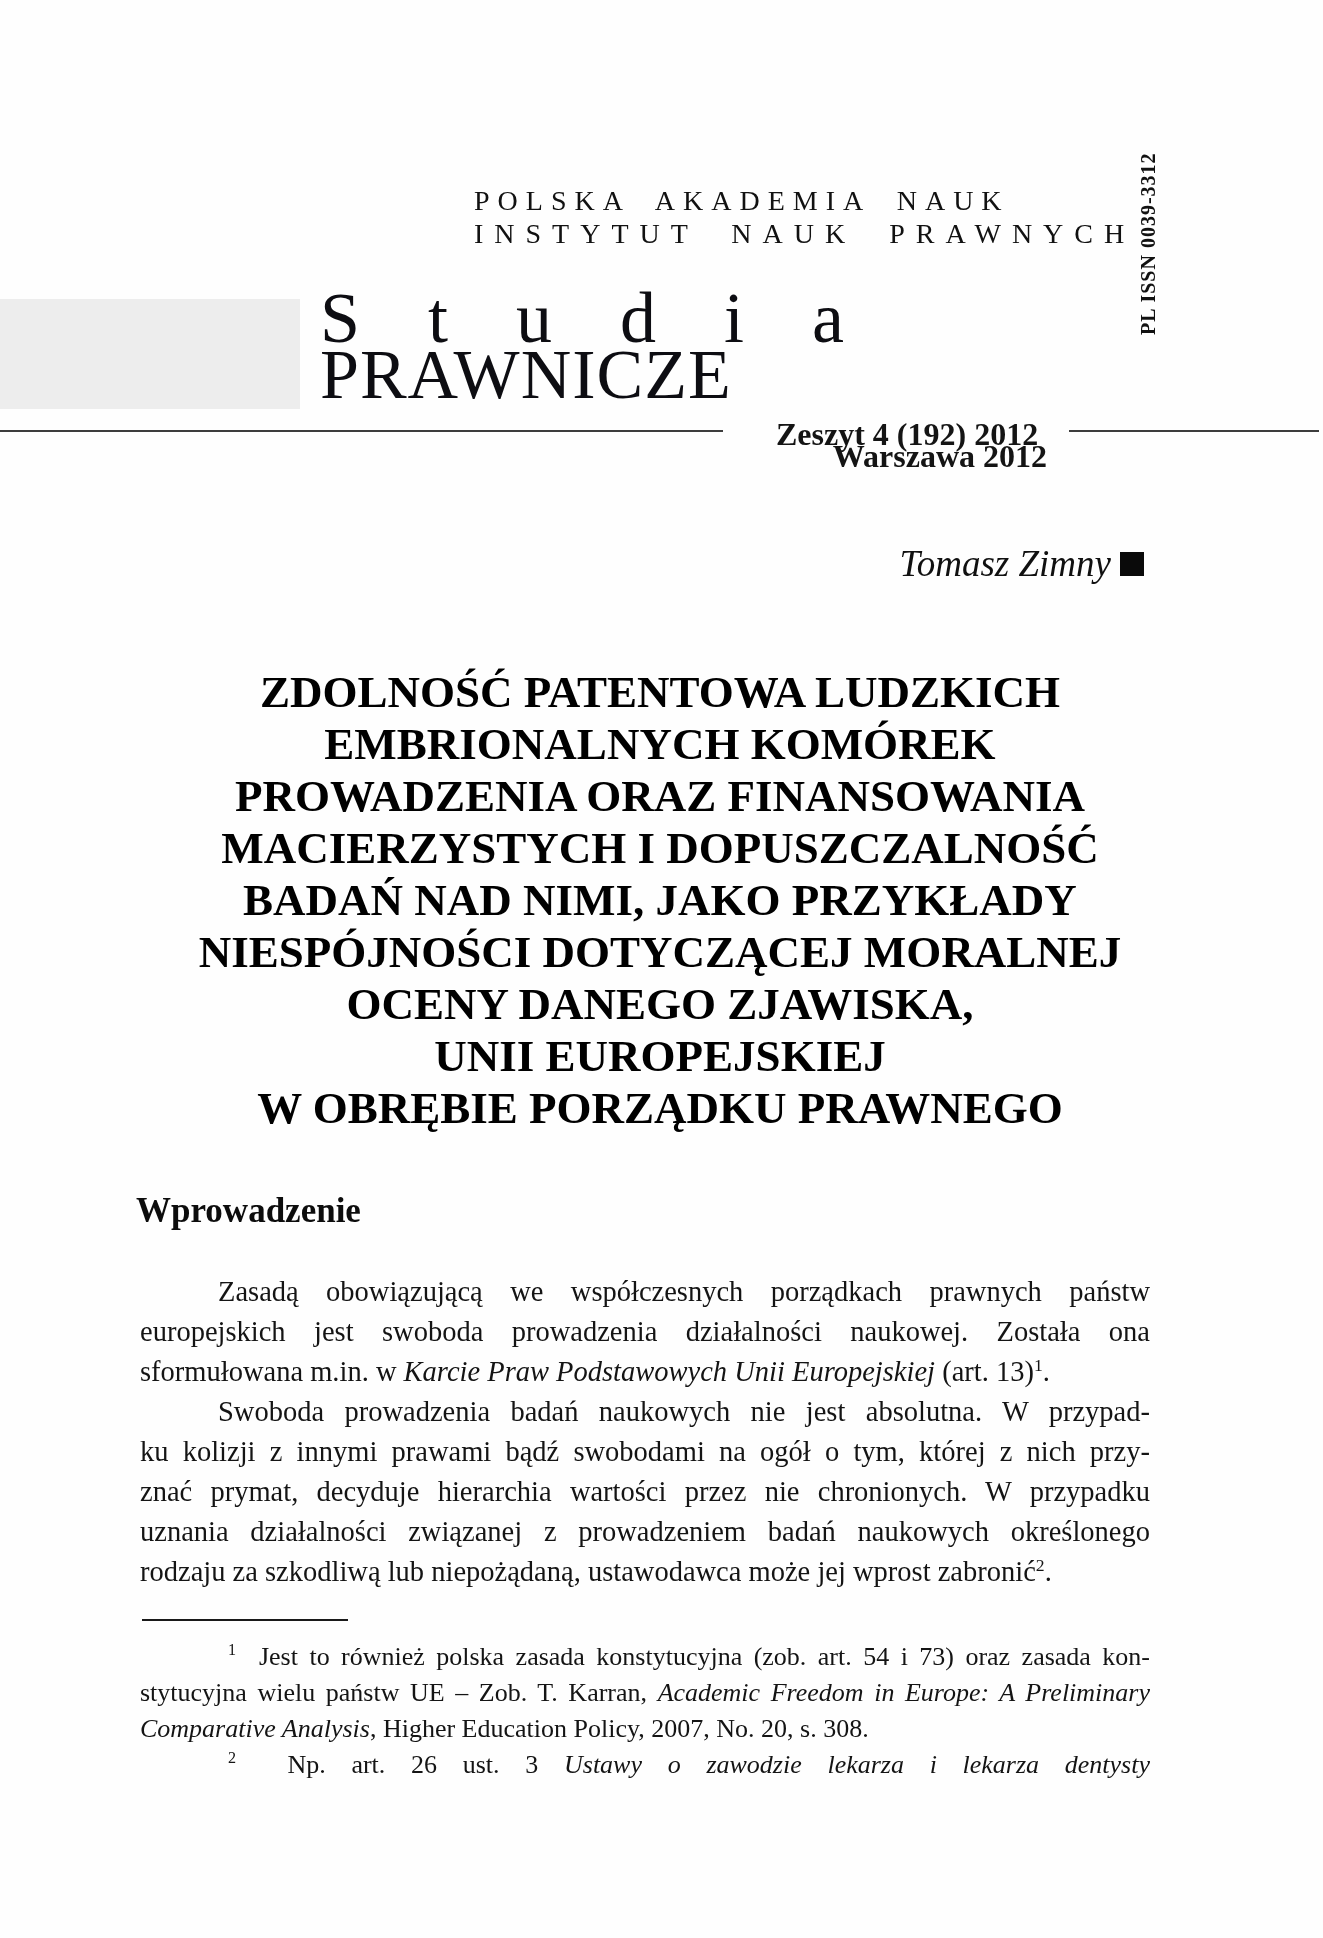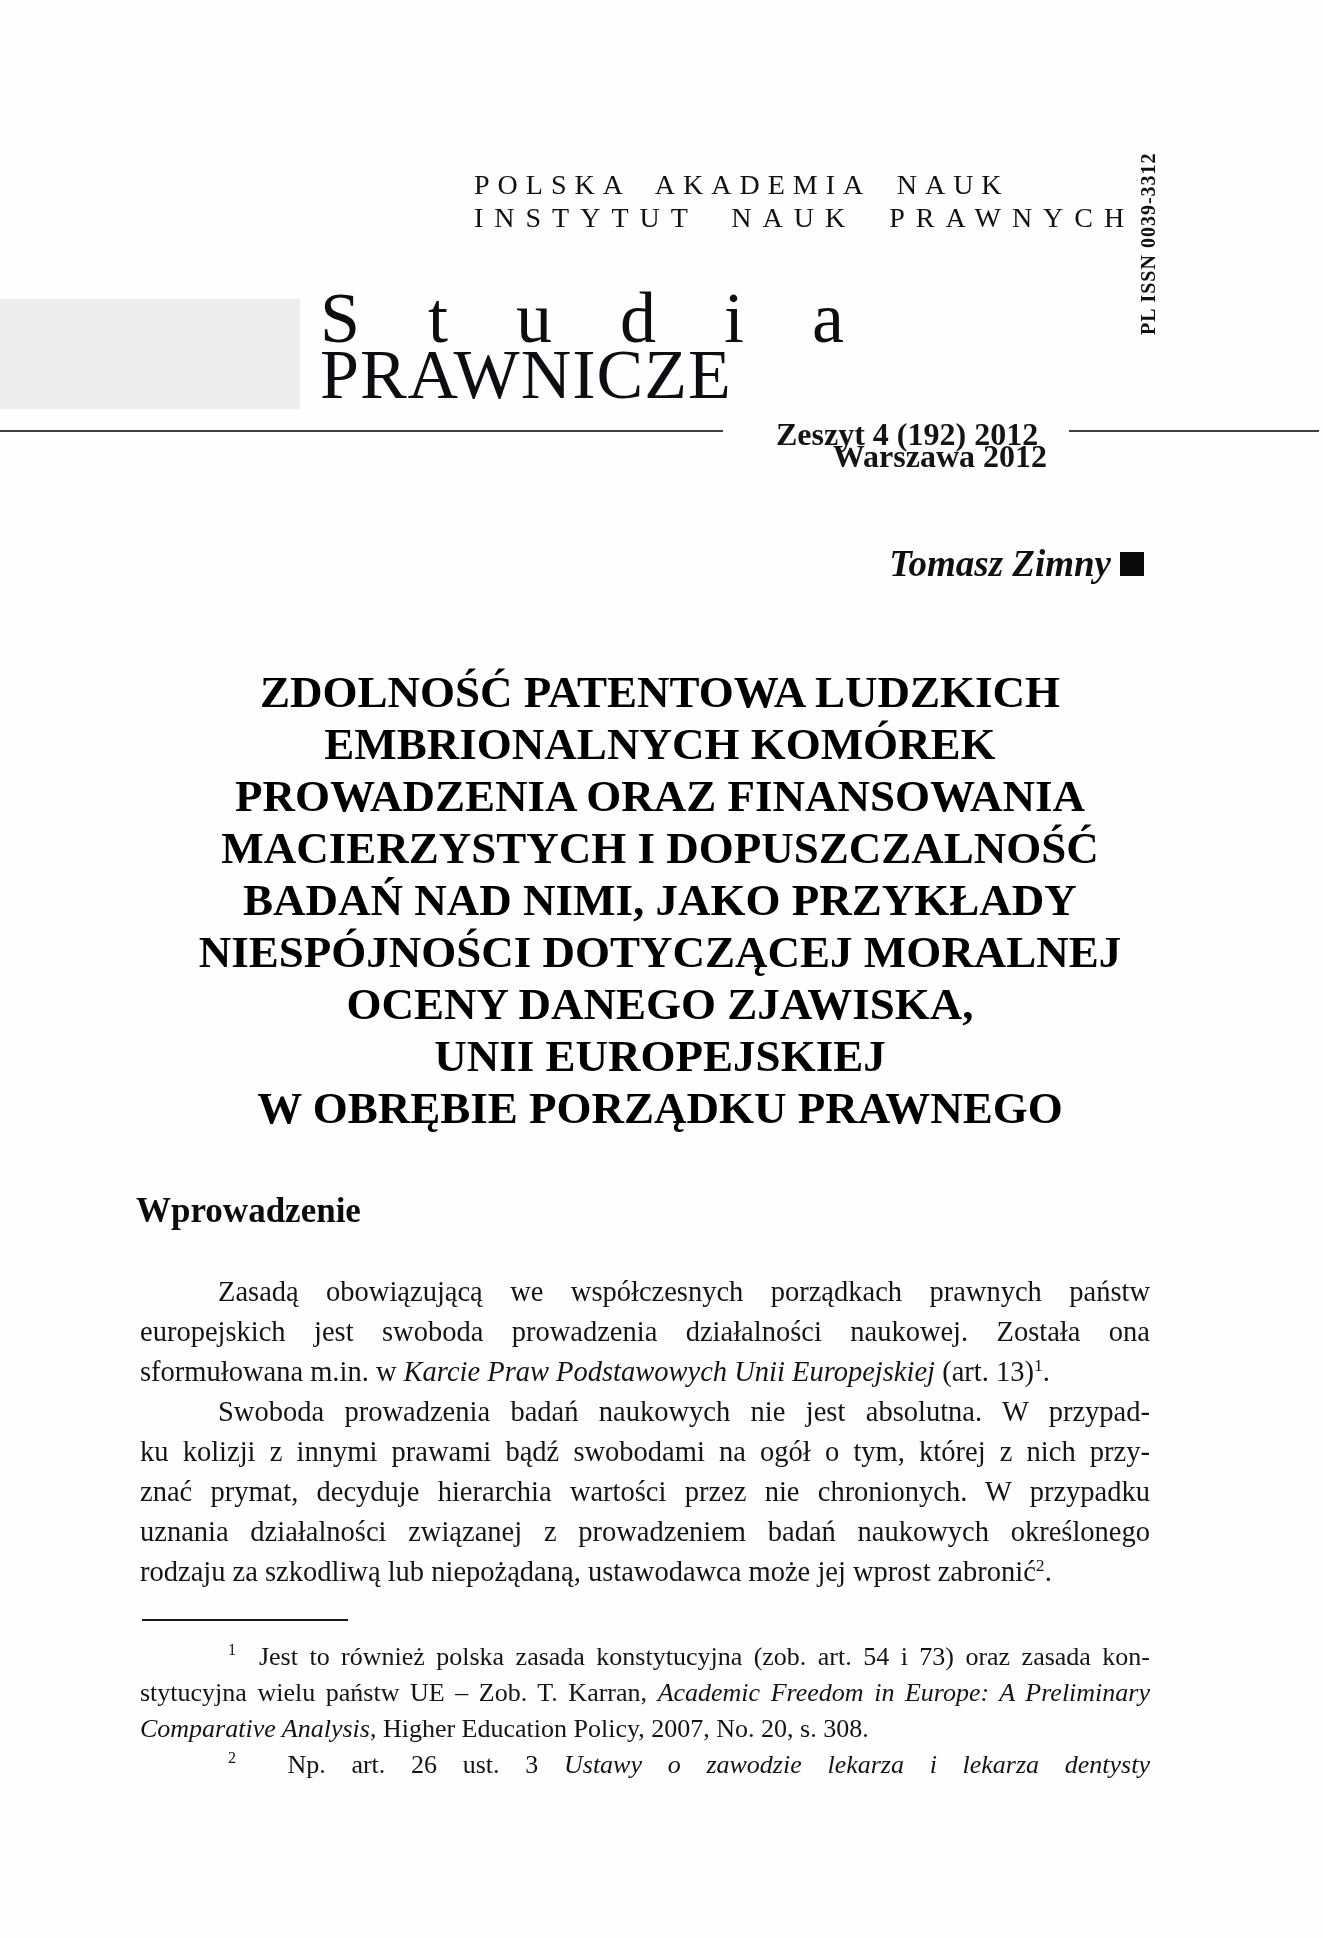--- a/index.html
+++ b/index.html
@@ -2,39 +2,39 @@
 <html><head>
 <meta charset="utf-8">
 <style>
   html,body{margin:0;padding:0;background:#ffffff;}
   .page{
     position:relative;width:1323px;height:1938px;background:#fefefe;
     font-family:"Liberation Serif", serif;color:#1a1a1a;overflow:hidden;
   }
   
   .inst{position:absolute;left:474px;top:168px;font-size:28px;color:#111;line-height:33px;white-space:nowrap;}
-  .inst .l1{letter-spacing:8px;word-spacing:12px;}
+  .inst .l1{letter-spacing:8px;word-spacing:12px;margin-top:16px;}
   .inst .l2{letter-spacing:11px;word-spacing:15px;}
   .issn{
     position:absolute;left:1068px;top:244px;width:160px;height:22px;
     transform:rotate(-90deg);font-size:20px;font-weight:bold;color:#111;
     text-align:center;white-space:nowrap;letter-spacing:1px;
   }
   .graybox{position:absolute;left:0;top:299px;width:300px;height:110px;background:#ededed;}
   .journal{position:absolute;left:320px;top:282px;color:#0d0d12;}
   .studia{font-size:72px;line-height:72px;letter-spacing:25px;white-space:nowrap;}
   .prawnicze{font-size:70px;line-height:50px;letter-spacing:1px;margin-top:-4px;white-space:nowrap;}
   .rule{position:absolute;top:430px;height:2px;background:#3d3d3d;}
   .rule.left{left:0;width:723px;}
   .rule.right{left:1069px;width:250px;}
   .issue{position:absolute;left:776px;top:416px;font-size:32px;font-weight:bold;color:#141414;white-space:nowrap;}
   .place{position:absolute;right:276px;top:438px;font-size:32px;font-weight:bold;color:#141414;white-space:nowrap;}
   
   .author{position:absolute;right:179px;top:542px;display:flex;align-items:center;gap:9px;}
-  .author .name{font-size:37px;font-weight:bold;font-style:italic;color:#101010;white-space:nowrap;}
+  .author .name{font-size:37px;font-weight:normal;font-style:italic;color:#101010;white-space:nowrap;}
   .author .sq{width:24px;height:24px;background:#0a0a0a;}
   
   .title{position:absolute;left:150px;top:666px;width:1020px;text-align:center;
          font-size:45px;line-height:52px;font-weight:bold;color:#000;}
   .heading{position:absolute;left:136px;top:1191px;font-size:35px;font-weight:bold;color:#0c0c0c;}
   .bodytext{position:absolute;left:140px;top:1272px;width:1010px;font-size:28.5px;line-height:40px;color:#141414;}
   .fnrule{position:absolute;left:142px;top:1619px;width:206px;height:2px;background:#1a1a1a;}
   .fnotes{position:absolute;left:140px;top:1639px;width:1010px;font-size:26px;line-height:36px;color:#141414;}
   
   .tline{text-align:justify;}

